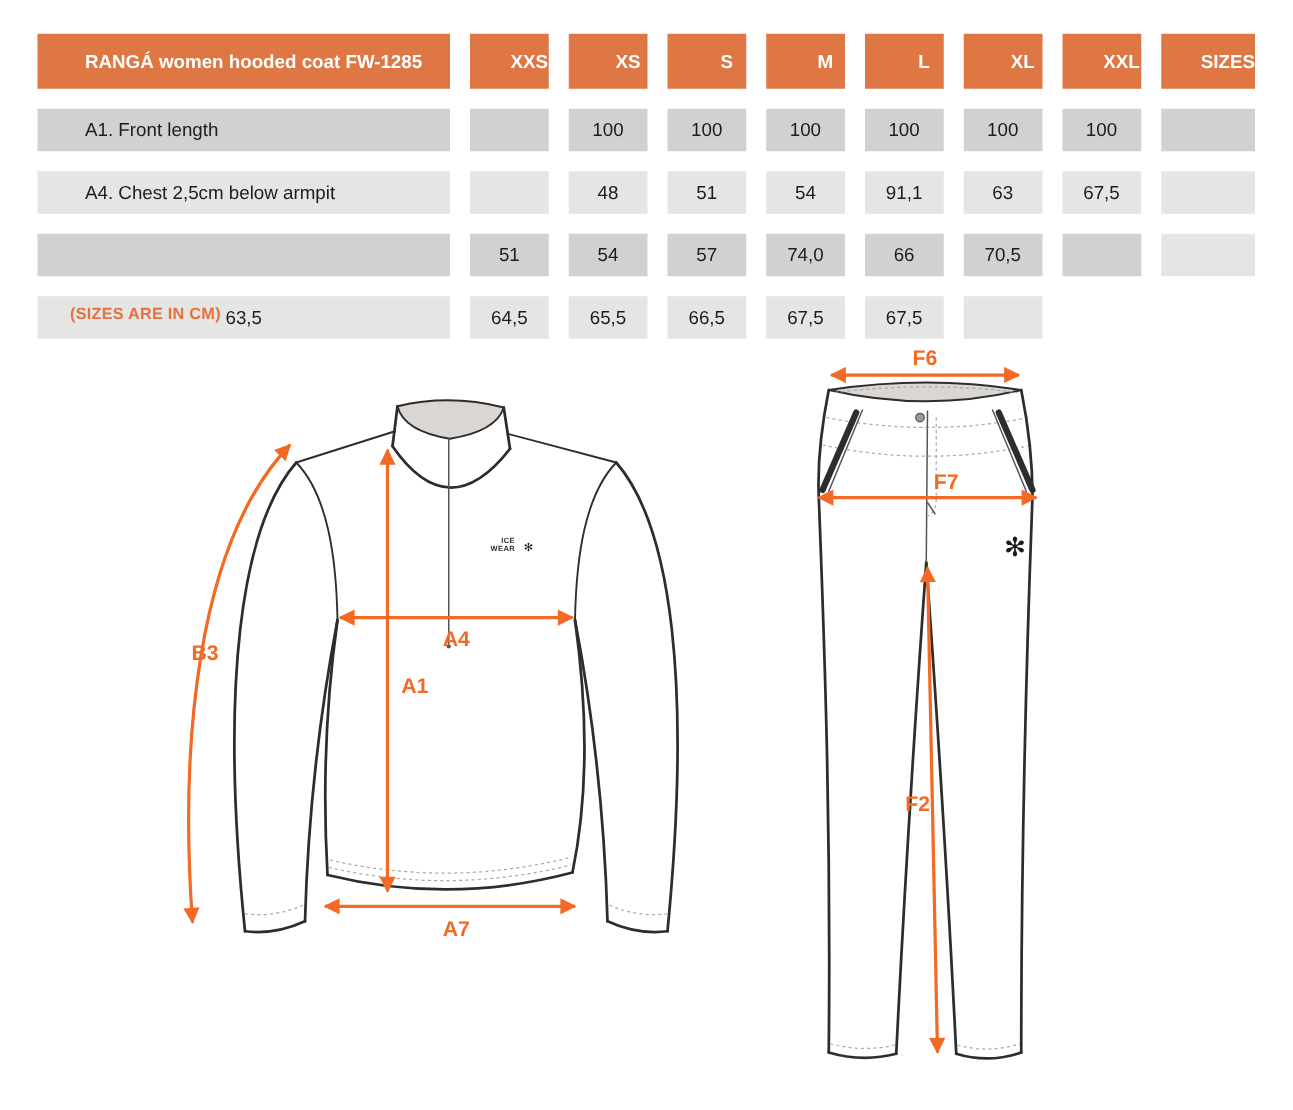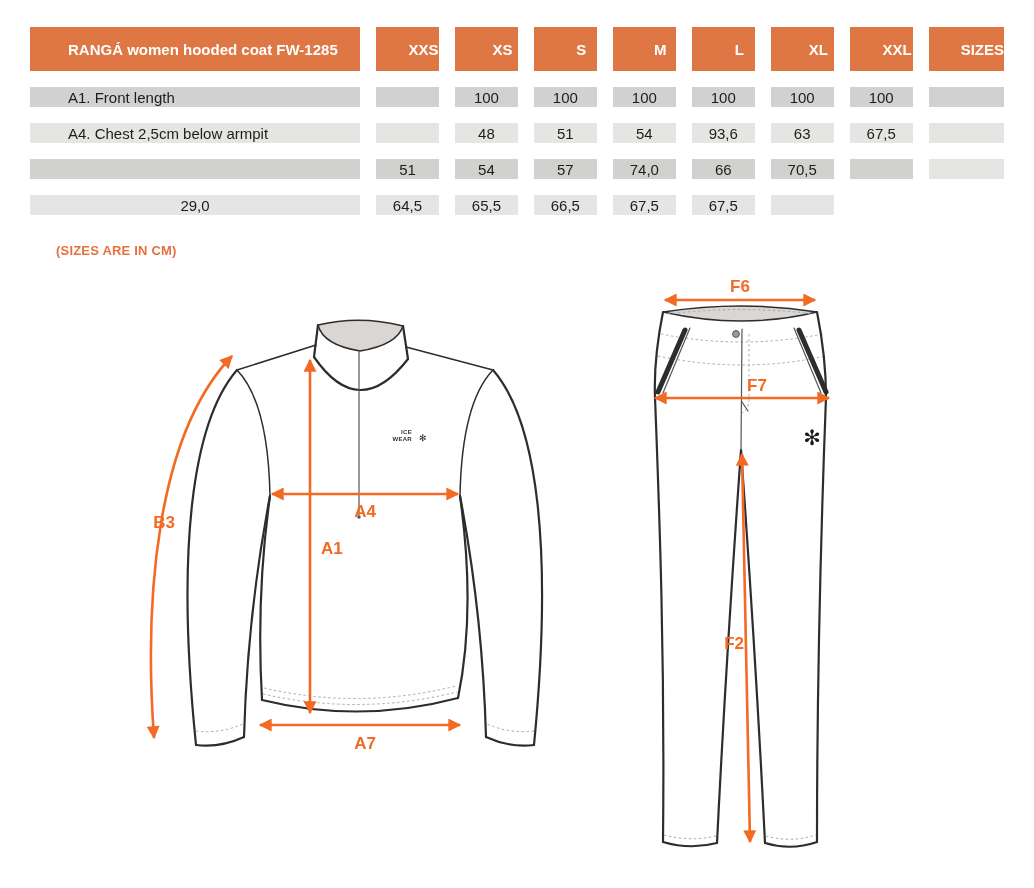--- a/index.html
+++ b/index.html
@@ -10,21 +10,21 @@
   html,body{background:#fff;}
   body{font-family:"Liberation Sans","DejaVu Sans",sans-serif;}
   .page{position:relative;width:1034px;height:888px;background:#fff;overflow:hidden;}
 
   
   .tbl{position:absolute;left:30px;top:27px;width:974px;display:grid;
        grid-template-columns:330px repeat(8,1fr);gap:16px;background:#fff;}
   .tbl .cell{display:flex;align-items:center;justify-content:center;
        font-size:15px;color:#1d1d1b;}
   .tbl .hcell{height:44px;background:var(--header-bg);color:#fff;font-weight:bold;padding-left:32px;}
-  .tbl .dcell{height:20px;}
+  .tbl .dcell{height:34px;}
   .tbl .first{justify-content:flex-start;padding-left:38px;}
   .tbl .dark{background:var(--row-dark);}
   .tbl .light{background:var(--row-light);}
 
   
   .caption{position:absolute;left:56px;top:243px;font-size:13px;font-weight:bold;
        color:var(--caption);letter-spacing:.2px;}
 
   
   .drawing{position:absolute;}
@@ -62,36 +62,36 @@
     <div class="cell dcell dark">100</div>
     <div class="cell dcell dark">100</div>
     <div class="cell dcell dark">100</div>
     <div class="cell dcell dark"></div>
 
     <div class="cell dcell light first">A4. Chest 2,5cm below armpit</div>
     <div class="cell dcell light"></div>
     <div class="cell dcell light">48</div>
     <div class="cell dcell light">51</div>
     <div class="cell dcell light">54</div>
-    <div class="cell dcell light">93,6</div>
+    <div class="cell dcell light">91,1</div>
     <div class="cell dcell light">63</div>
     <div class="cell dcell light">67,5</div>
     <div class="cell dcell light"></div>
 
     <div class="cell dcell dark"></div>
     <div class="cell dcell dark">51</div>
     <div class="cell dcell dark">54</div>
     <div class="cell dcell dark">57</div>
     <div class="cell dcell dark">74,0</div>
     <div class="cell dcell dark">66</div>
     <div class="cell dcell dark">70,5</div>
     <div class="cell dcell dark"></div>
 
     <div class="cell dcell light"></div>
-    <div class="cell dcell light">29,0</div>
+    <div class="cell dcell light">63,5</div>
     <div class="cell dcell light">64,5</div>
     <div class="cell dcell light">65,5</div>
     <div class="cell dcell light">66,5</div>
     <div class="cell dcell light">67,5</div>
     <div class="cell dcell light">67,5</div>
     <div class="cell dcell light"></div>
   </div>
 
   <div class="caption">(SIZES ARE IN CM)</div>
 

